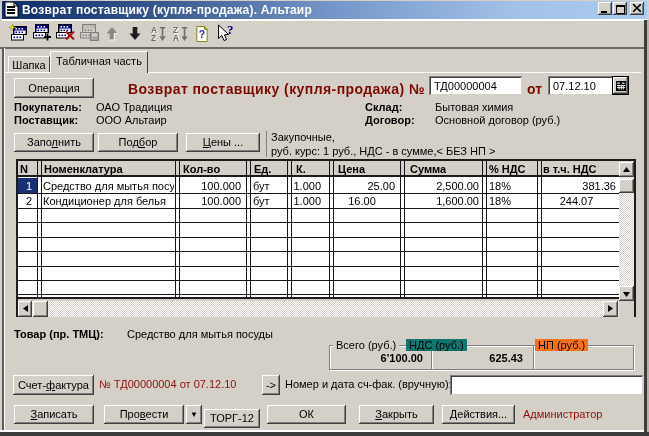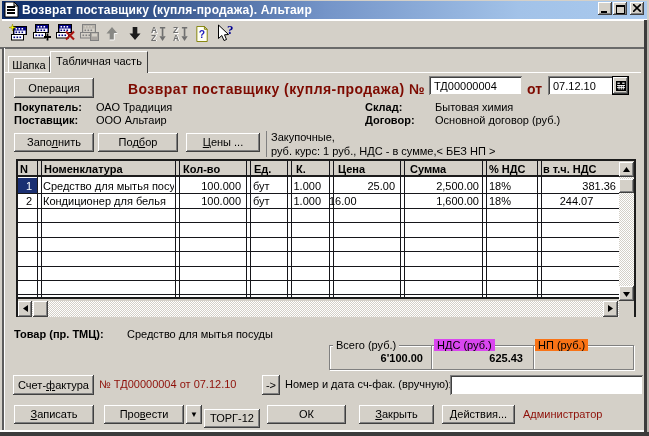--- a/index.html
+++ b/index.html
@@ -240,21 +240,21 @@
 <div class="ab" style="left:329px;top:180px;width:66px;text-align:right">25.00</div>
 <div class="ab" style="left:400px;top:180px;width:79px;text-align:right">2,500.00</div>
 <div class="ab" style="left:489px;top:180px">18%</div>
 <div class="ab" style="left:537px;top:180px;width:79px;text-align:right">381.36</div>
 
 <div class="ab" style="left:18px;top:195px;width:14px;text-align:right">2</div>
 <div class="ab" style="left:43px;top:195px;width:131px;overflow:hidden;white-space:nowrap">Кондиционер для белья</div>
 <div class="ab" style="left:175px;top:195px;width:66px;text-align:right">100.000</div>
 <div class="ab" style="left:253px;top:195px">бут</div>
 <div class="ab" style="left:287px;top:195px;width:34px;text-align:right">1.000</div>
-<div class="ab" style="left:329px;top:195px;width:66px;text-align:left">16.00</div>
+<div class="ab" style="left:329px;top:195px;width:66px;text-align:center">16.00</div>
 <div class="ab" style="left:400px;top:195px;width:79px;text-align:right">1,600.00</div>
 <div class="ab" style="left:489px;top:195px">18%</div>
 <div class="ab" style="left:537px;top:195px;width:79px;text-align:center">244.07</div>
 
 <div class="ab dith" style="left:619px;top:177px;width:15px;height:124px"></div>
 <div class="sbtn" style="left:619px;top:162px;width:15px;height:15px"></div>
 <svg style="left:623px;top:167px" width="7" height="5" viewBox="0 0 7 5">
     <polygon points="3.5,0 7,5 0,5" fill="#000"></polygon>
   </svg>
 <div class="sbtn" style="left:619px;top:179px;width:15px;height:14px"></div>
@@ -275,21 +275,21 @@
     <polygon points="0,0 5,3.5 0,7" fill="#000"></polygon>
   </svg>
 
 <div class="ab b" style="left:14px;top:328px">Товар (пр. ТМЦ):</div>
 <div class="ab" style="left:127px;top:328px">Средство для мытья посуды</div>
 
 <div class="ab" style="left:329px;top:345px;width:305px;height:25px;border:1px solid #808080;box-shadow:1px 1px 0 #fff, inset 1px 1px 0 #fff;box-sizing:border-box"></div>
 <div class="ab" style="left:431px;top:346px;width:2px;height:23px;border-left:1px solid #808080;border-right:1px solid #fff;box-sizing:border-box"></div>
 <div class="ab" style="left:533px;top:346px;width:2px;height:23px;border-left:1px solid #808080;border-right:1px solid #fff;box-sizing:border-box"></div>
 <div class="ab" style="left:333px;top:339px;background:#d4d0c8;padding:0 3px">Всего (руб.)</div>
-<div class="ab" style="left:434px;top:339px;background:#d946ef;padding:0 3px">НДС (руб.)</div>
+<div class="ab" style="left:406px;top:339px;background:#0f766e;padding:0 3px">НДС (руб.)</div>
 <div class="ab" style="left:535px;top:339px;background:#f97316;padding:0 3px">НП (руб.)</div>
 <div class="ab b" style="left:343px;top:352px;width:80px;text-align:right">6'100.00</div>
 <div class="ab b" style="left:443px;top:352px;width:80px;text-align:right">625.43</div>
 <div class="btn" style="left:13px;top:375px;width:81px;height:20px;line-height:20px">Счет-<span style="text-decoration:underline">ф</span>актура</div>
 <div class="ab red" style="left:99px;top:378px">№ ТД00000004 от 07.12.10</div>
 <div class="btn" style="left:262px;top:375px;width:18px;height:20px;line-height:20px">-&gt;</div>
 <div class="ab" style="left:285px;top:378px">Номер и дата сч-фак. (вручную):</div>
 <div class="sunk" style="left:450px;top:375px;width:193px;height:20px"></div>
 
 <div class="btn" style="left:14px;top:405px;width:80px;height:19px"><span style="text-decoration:underline">З</span>аписать</div>

